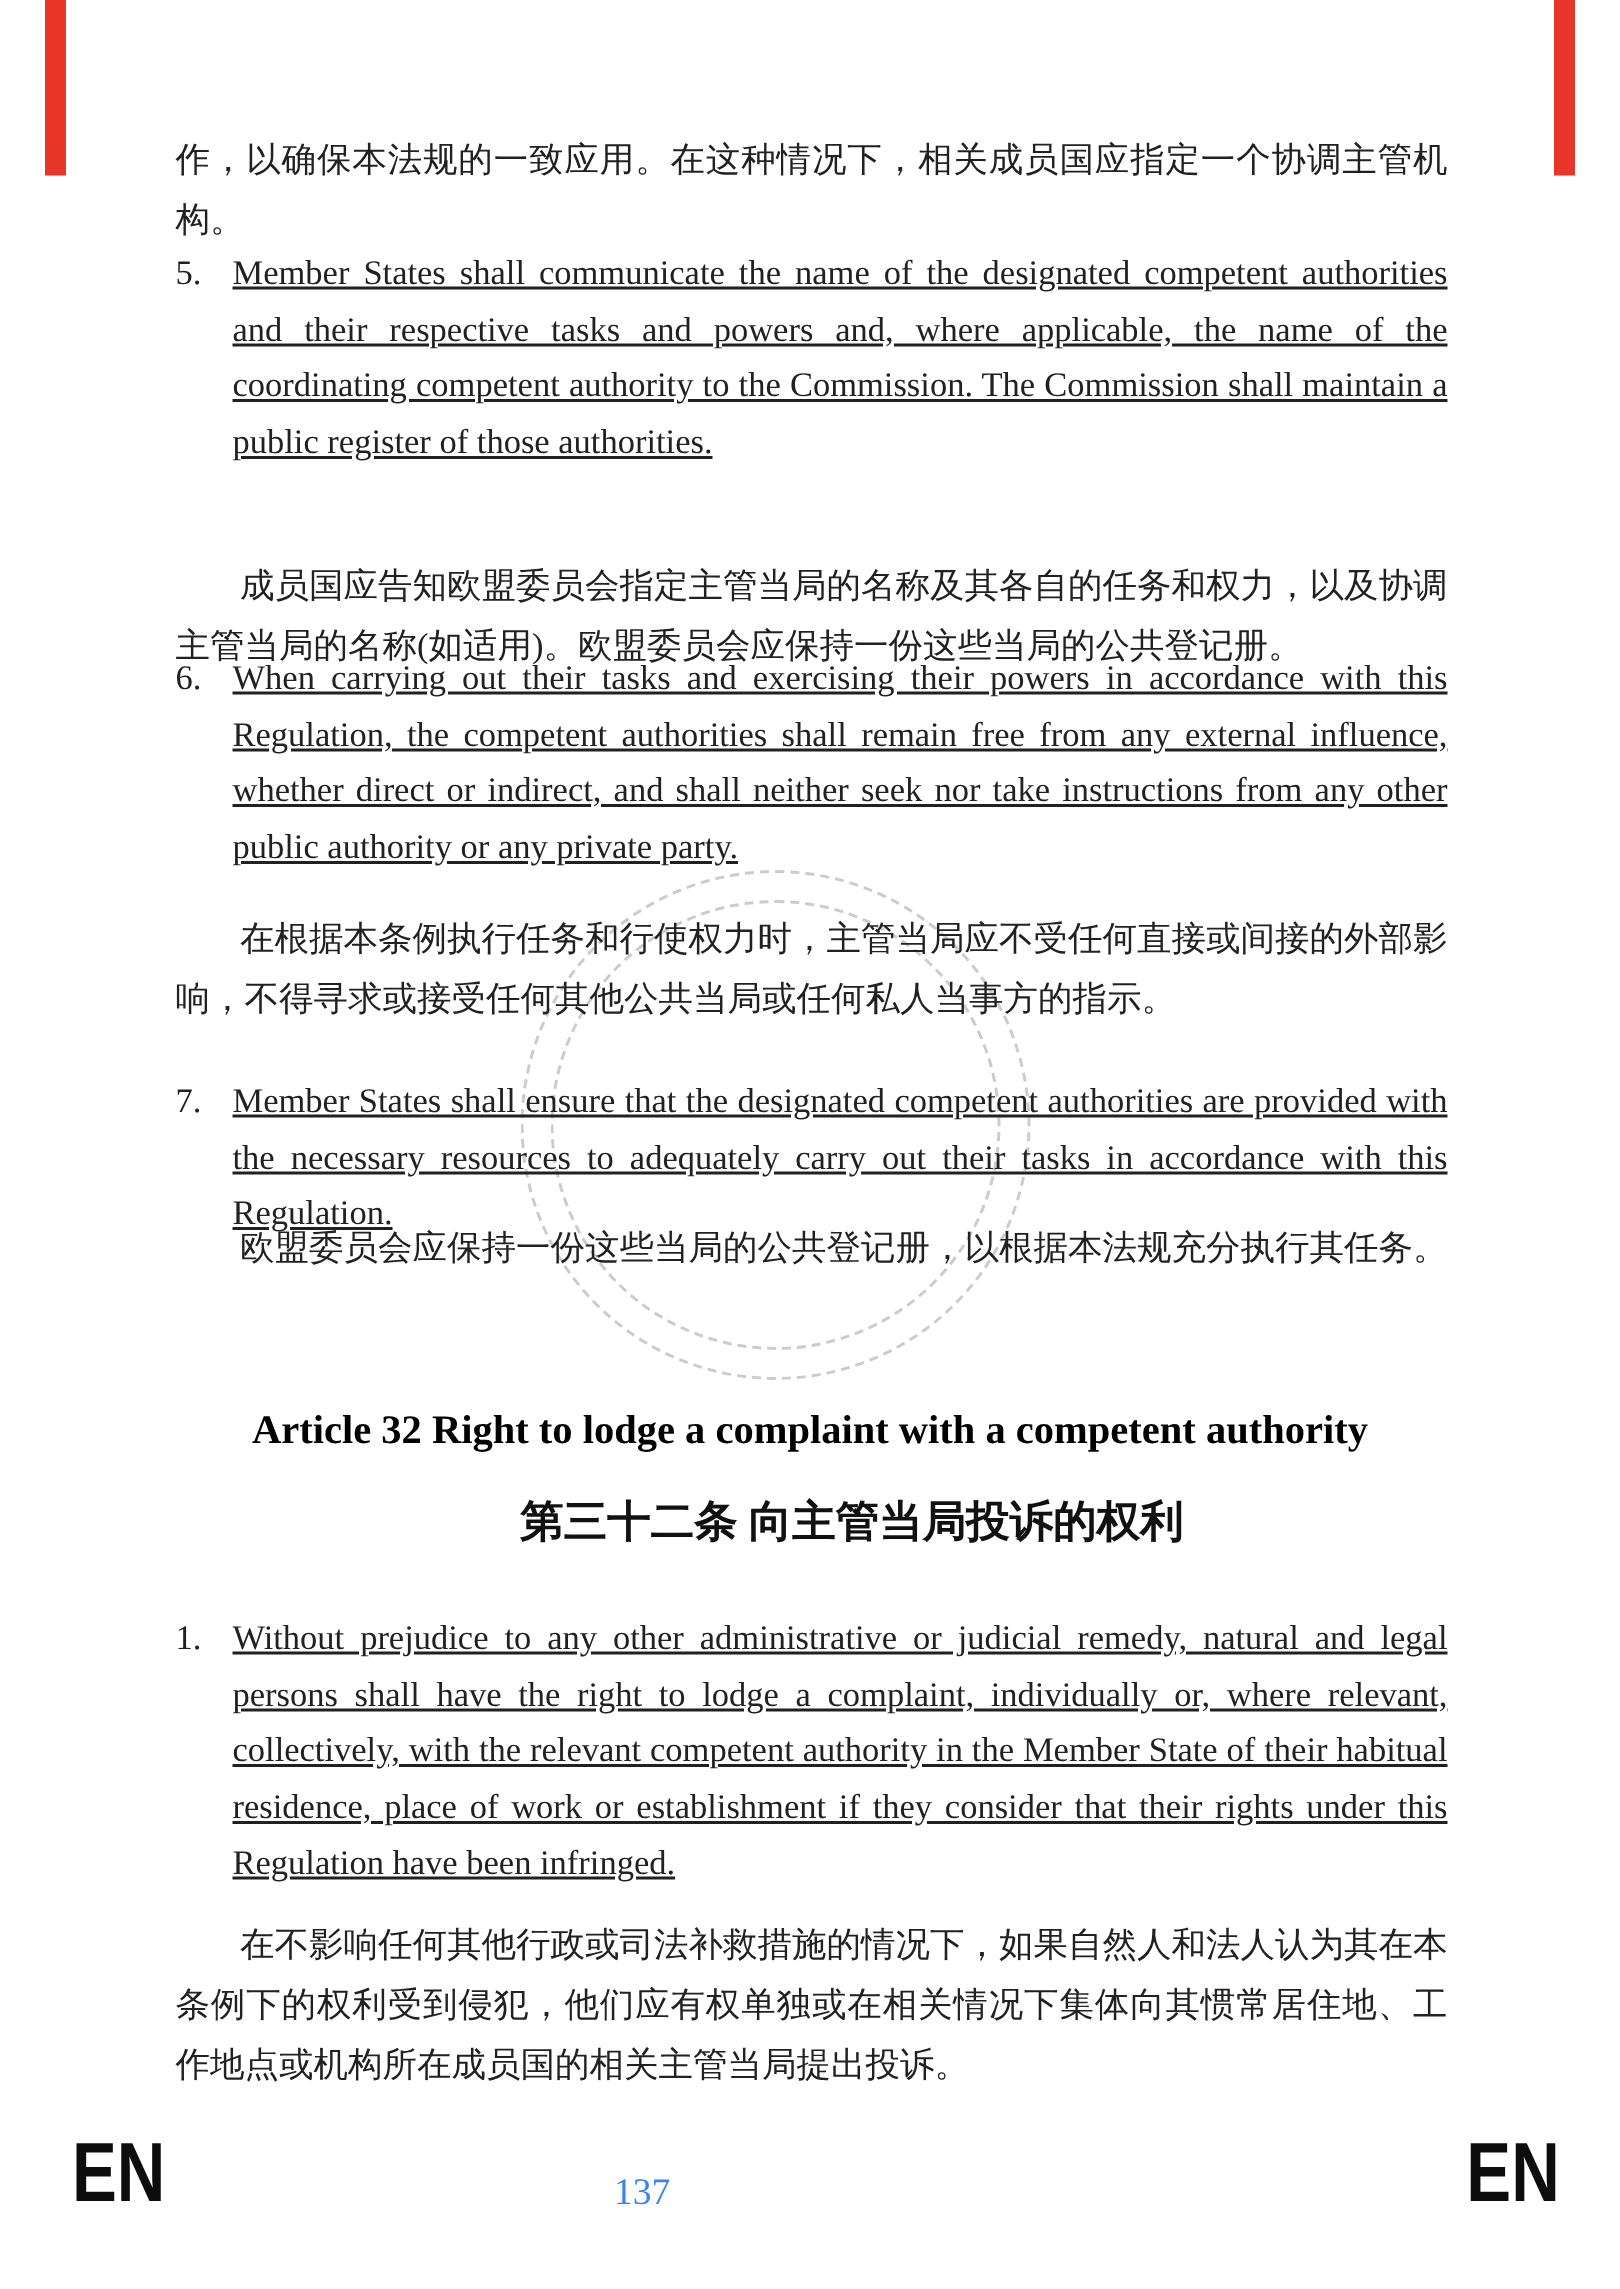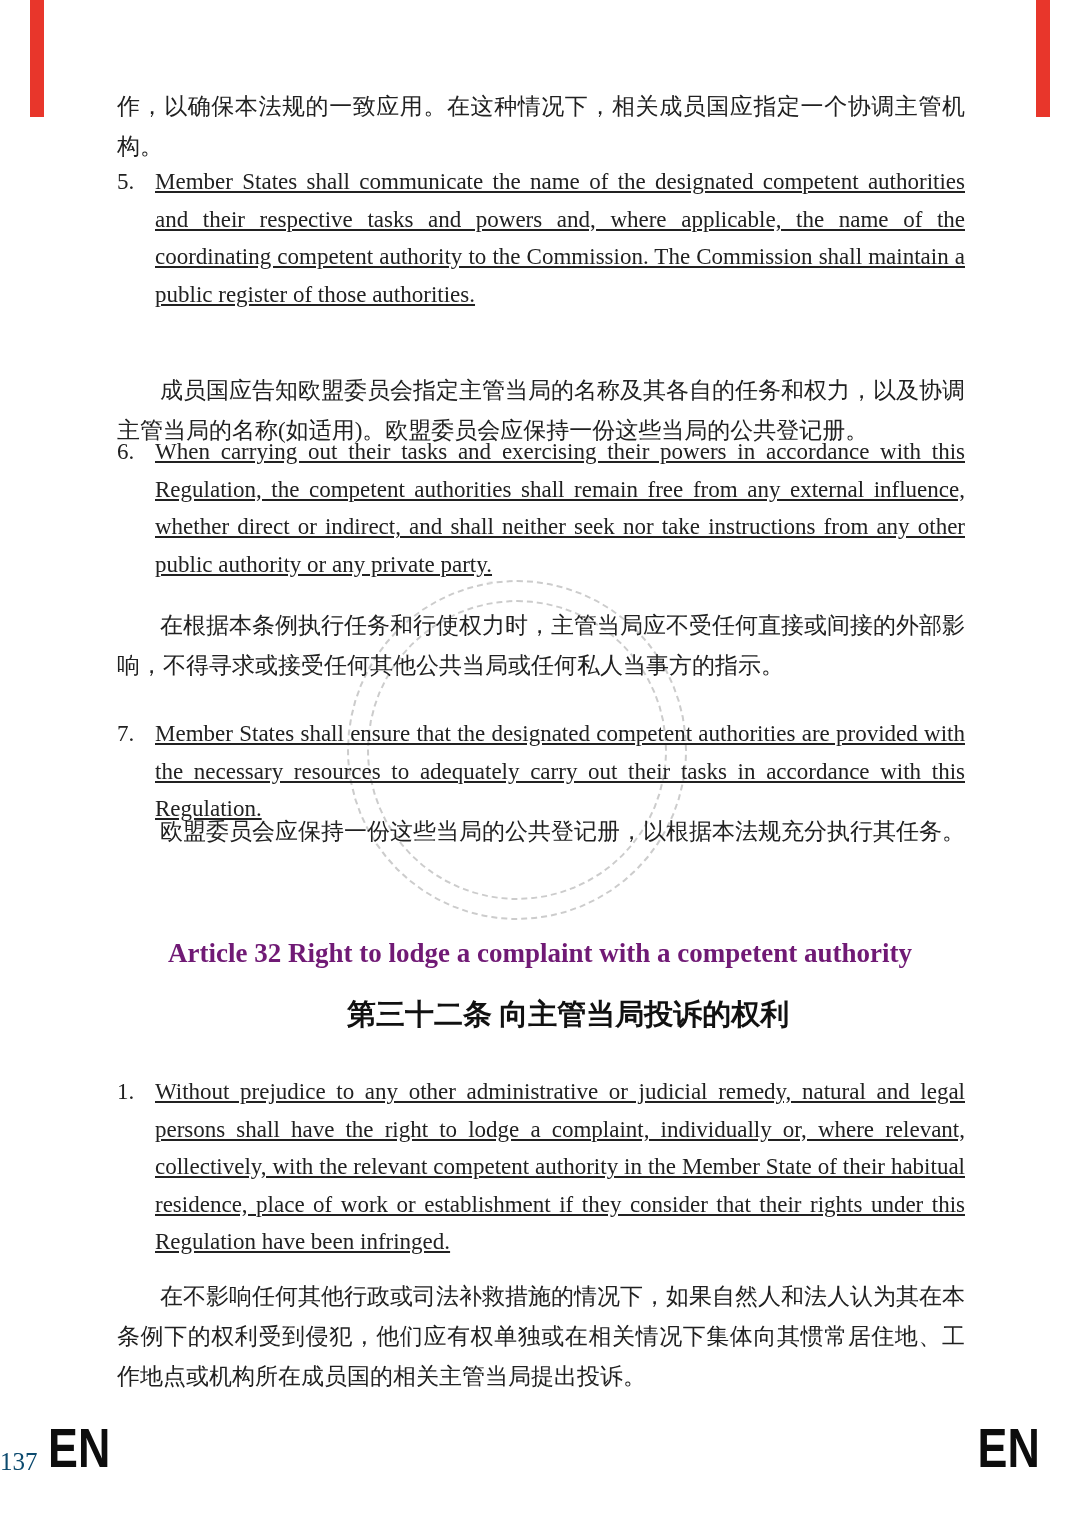--- a/index.html
+++ b/index.html
@@ -34,35 +34,35 @@
   .en-item .body{flex:1;font-size:23px;line-height:37.5px;text-align:justify;text-decoration:underline;}
 
   
   .cn-para{
     position:absolute;left:117px;width:848px;
     font-size:23px;line-height:40px;text-align:justify;text-indent:43px;
   }
   .cn-cont{text-indent:0;}
 
   .h-en{position:absolute;left:0;width:1080px;text-align:center;
-        font-weight:bold;font-size:27px;color:#701a75;}
+        font-weight:bold;font-size:27px;color:#000000;}
   .h-cn{position:absolute;left:0;width:1080px;text-align:center;
         font-weight:bold;font-size:29px;color:#111;padding-left:28px;}
 
   
   .lang-code{
     position:absolute;top:1420px;
     font-family:"Liberation Sans","DejaVu Sans",sans-serif;
     font-weight:bold;font-size:56px;color:#0d0d0d;line-height:56px;
   }
   .lang-code.left{left:48px;transform:scaleX(0.8);transform-origin:left top;}
   .lang-code.right{right:40px;transform:scaleX(0.8);transform-origin:right top;}
   .page-number{
     position:absolute;left:0;top:1448px;width:856px;
-    text-align:left;font-size:25px;color:#0c4a6e;
+    text-align:center;font-size:25px;color:#3b82f6;
   }
 
   
   .b-cont{top:87px;}
   .b-i5{top:163px;}
   .b-c5{top:336px;margin-top:35px;}
   .b-i6{top:433px;}
   .b-c6{top:606px;}
   .b-i7{top:715px;}
   .b-c7{top:812px;}

